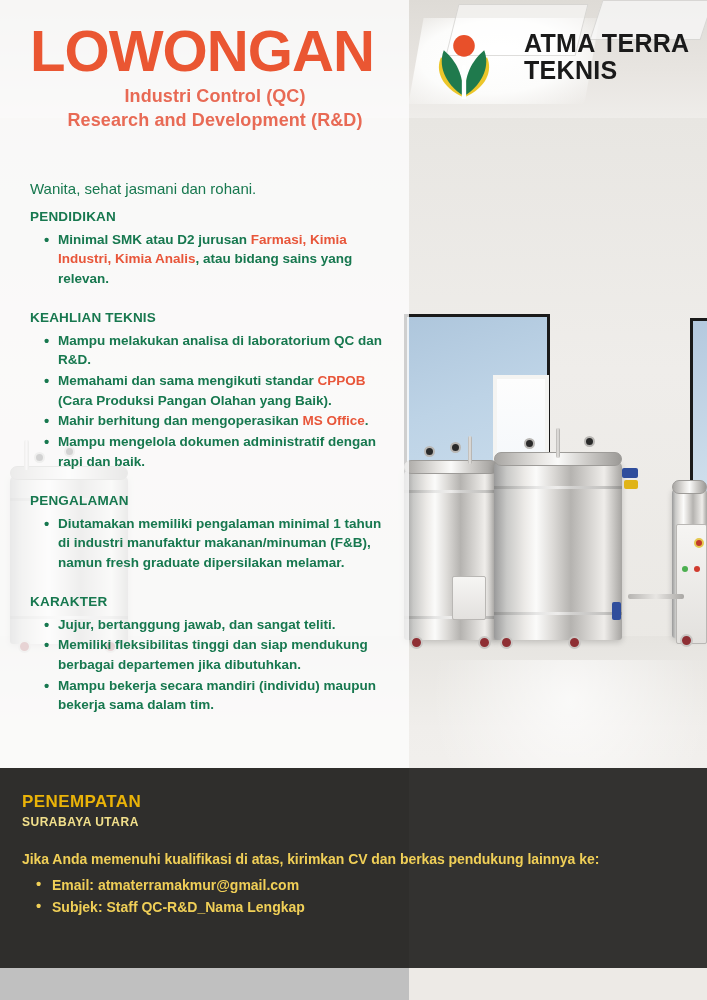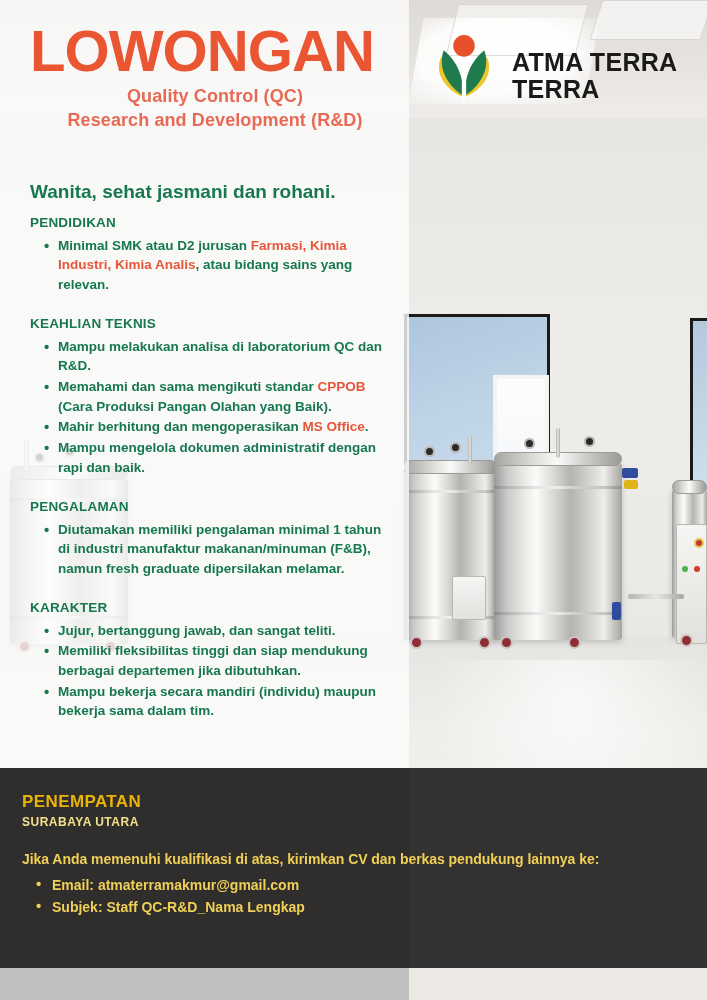--- a/index.html
+++ b/index.html
@@ -136,33 +136,33 @@
     font-family: "Liberation Sans Narrow", "Liberation Sans", sans-serif;
     transform: scaleX(1.02); transform-origin: left center;
   }
   .subtitle {
     text-align: center; font-size: 18px; font-weight: 700;
     color: #e86a55; line-height: 1.35; margin-top: 6px;
     letter-spacing: .1px;
   }
 
   
-  .logo-wrap { position: absolute; left: 428px; top: 30px; display: flex; align-items: flex-end; gap: 12px; }
+  .logo-wrap { position: absolute; left: 428px; top: 30px; display: flex; align-items: flex-start; gap: 24px; }
   .logo-mark { position: relative; width: 72px; height: 72px; }
   .logo-name {
     font-size: 25px; font-weight: 700; color: #1a1a1a;
     line-height: 1.06; letter-spacing: .3px;
   }
 
   
   .content {
     position: absolute; left: 30px; top: 178px; width: 360px;
     color: #17784f;
   }
-  .lead { font-size: 19px; font-weight: 700; line-height: 1.5; }
+  .lead { font-size: 15px; font-weight: 400; line-height: 1.5; }
   .sec-head {
     font-size: 13.5px; font-weight: 700; margin-top: 8px; letter-spacing: .2px;
   }
   ul.bullets { list-style: none; margin: 6px 0 0 0; padding: 0; }
   ul.bullets li {
     position: relative; padding-left: 28px; font-size: 13.5px;
     font-weight: 700; line-height: 1.46; margin-bottom: 1px;
   }
   ul.bullets li:before {
     content: "•"; position: absolute; left: 14px; top: -1px;
@@ -274,39 +274,39 @@
     <div class="caster" style="left:680px; top:634px;"></div>
 
     <div class="pipe" style="left:628px; top:594px; width:56px; height:5px;"></div>
   </div>
 
   <div class="overlay"></div>
 
   <div class="title-block">
     <div class="title">LOWONGAN</div>
     <div class="subtitle">
-      <div>Quality Control (QC)</div>
+      <div>Industri Control (QC)</div>
       <div>Research and Development (R&amp;D)</div>
     </div>
   </div>
 
   <div class="logo-wrap">
     <div class="logo-mark">
       <svg width="72" height="72" viewBox="0 0 100 100">
         <circle cx="50" cy="22" r="15" fill="#e8502a"></circle>
         <path d="M50 94 C50 66 40 50 18 38 C10 56 18 80 50 94 Z" fill="#ecc62a"></path>
         <path d="M50 94 C50 66 60 50 82 38 C90 56 82 80 50 94 Z" fill="#ecc62a"></path>
         <path d="M50 92 C48 60 40 44 22 28 C14 48 22 74 50 92 Z" fill="#1f7a4d"></path>
         <path d="M50 92 C52 60 60 44 78 28 C86 48 78 74 50 92 Z" fill="#1f7a4d"></path>
         <path d="M47 96 L47 54 C47 46 53 46 53 54 L53 96 Z" fill="#ffffff"></path>
       </svg>
     </div>
     <div class="logo-name">
       <div>ATMA TERRA</div>
-      <div>TERRA</div>
+      <div>TEKNIS</div>
     </div>
   </div>
 
   <div class="content">
     <div class="lead">Wanita, sehat jasmani dan rohani.</div>
     <div id="sections">
         <div class="sec-head">PENDIDIKAN</div>
         <ul class="bullets">
           <li><span>Minimal SMK atau D2 jurusan </span><span class="hl">Farmasi, Kimia Industri, Kimia Analis</span><span>, atau bidang sains yang relevan.</span></li>
         </ul>

